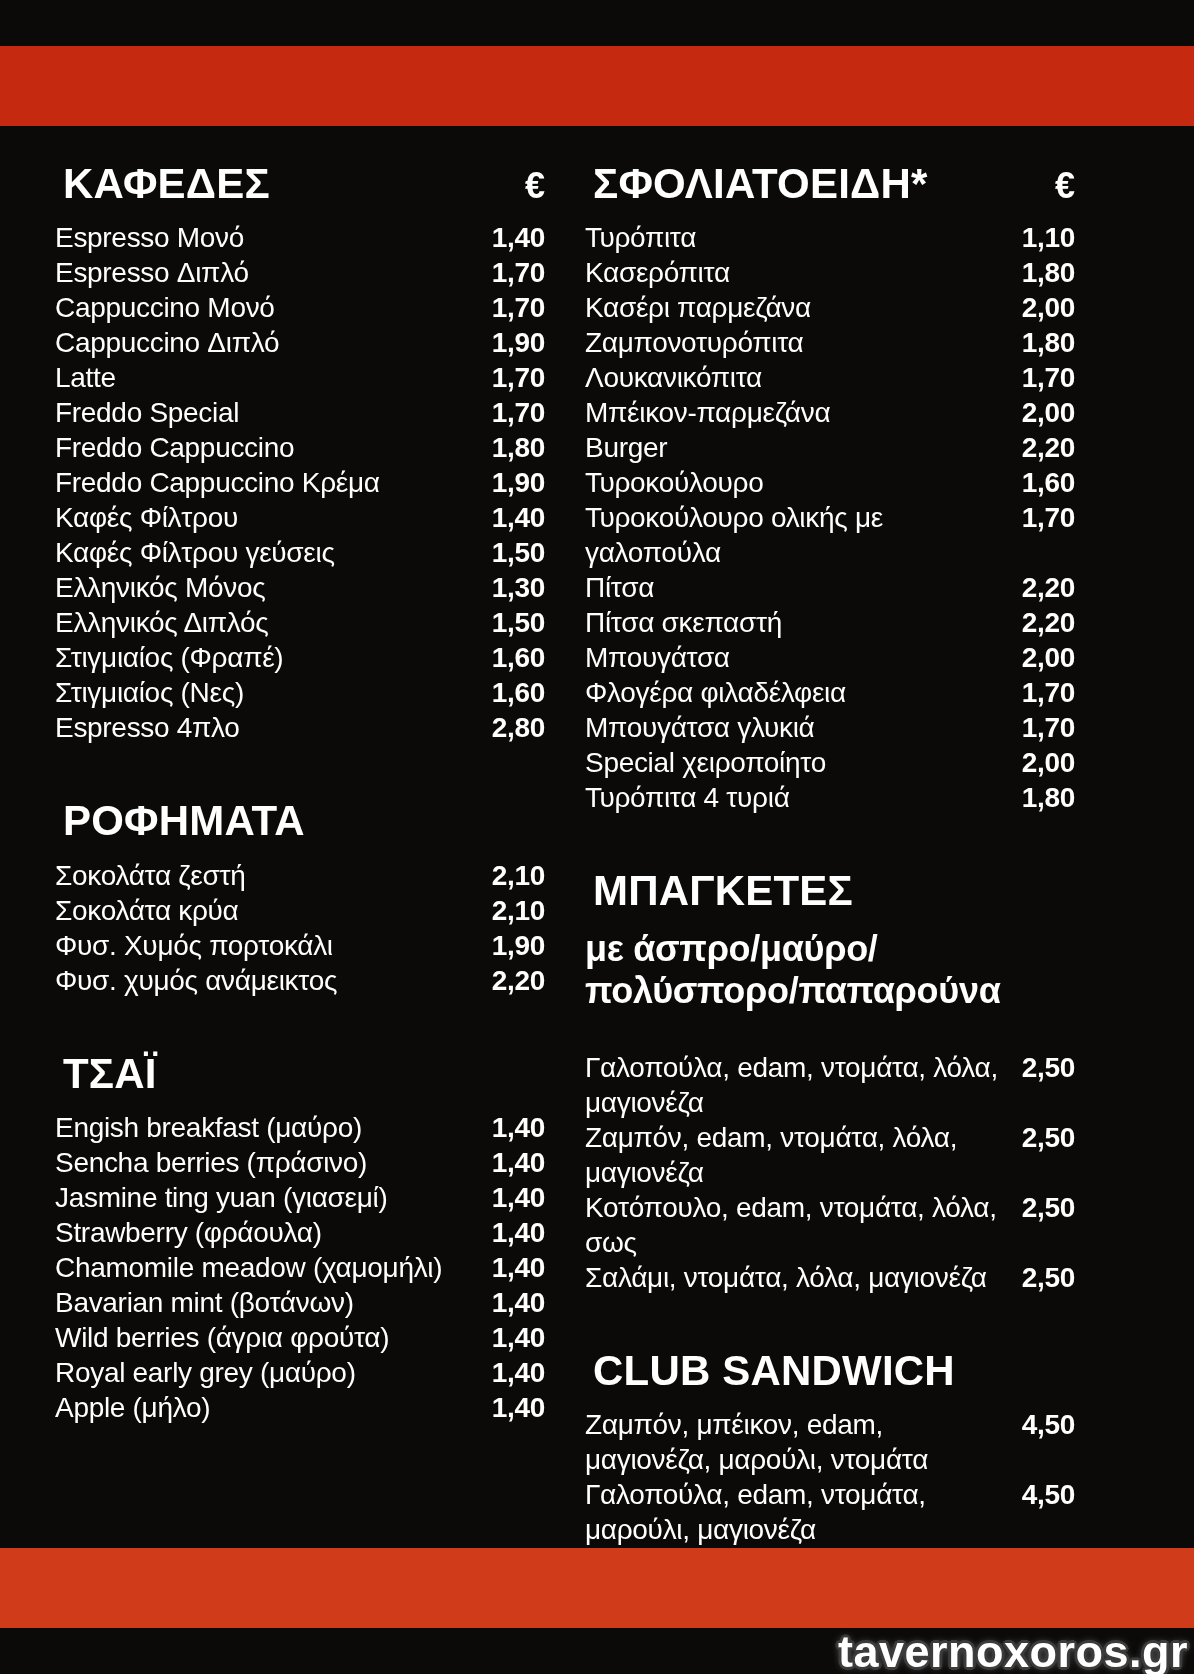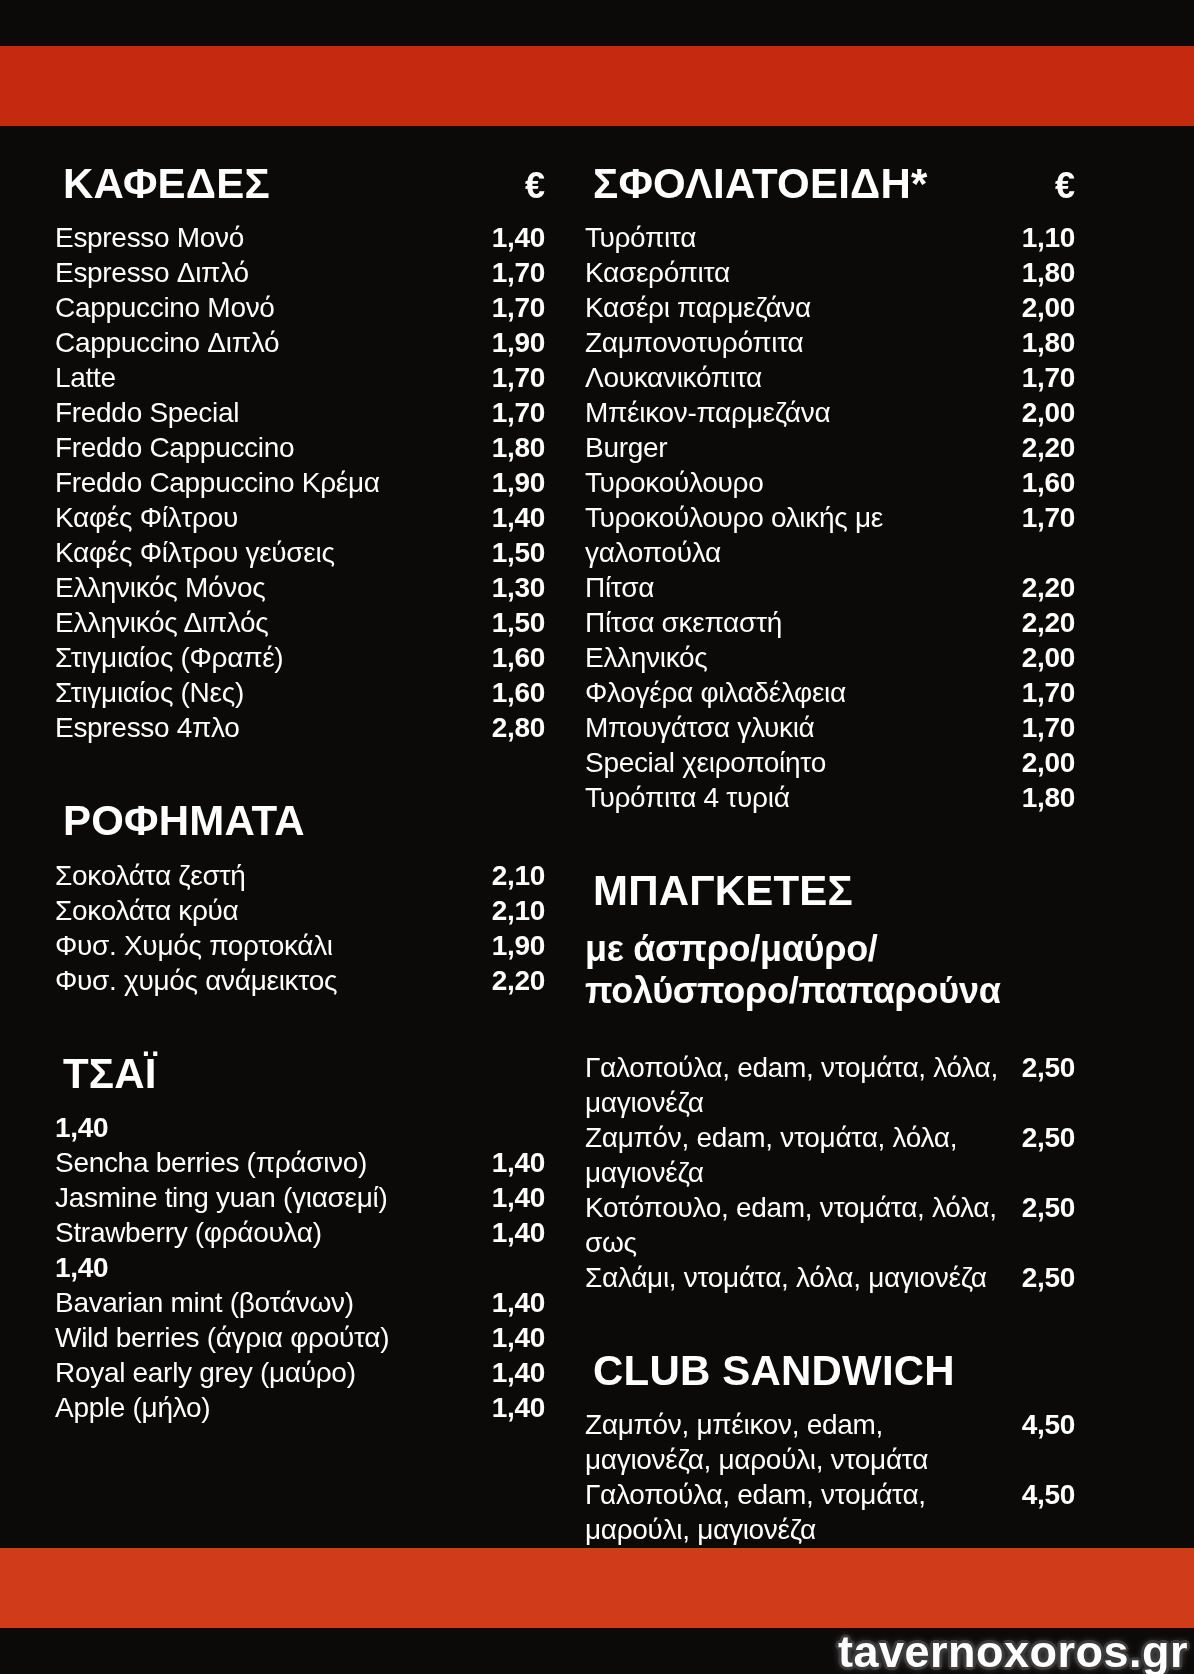--- a/index.html
+++ b/index.html
@@ -198,39 +198,41 @@
   </section>
 
   <section class="menu-section">
     <header class="section-header">
       <h2 class="section-title">ΤΣΑΪ</h2>
 
     </header>
 
     <ul class="item-list">
   <li class="menu-item">
+    <span class="item-name">Engish breakfast (μαύρο)</span>
     <span class="item-price">1,40</span>
   </li>
 
   <li class="menu-item">
     <span class="item-name">Sencha berries (πράσινο)</span>
     <span class="item-price">1,40</span>
   </li>
 
   <li class="menu-item">
     <span class="item-name">Jasmine ting yuan (γιασεμί)</span>
     <span class="item-price">1,40</span>
   </li>
 
   <li class="menu-item">
     <span class="item-name">Strawberry (φράουλα)</span>
     <span class="item-price">1,40</span>
   </li>
 
   <li class="menu-item">
+    <span class="item-name">Chamomile meadow (χαμομήλι)</span>
     <span class="item-price">1,40</span>
   </li>
 
   <li class="menu-item">
     <span class="item-name">Bavarian mint (βοτάνων)</span>
     <span class="item-price">1,40</span>
   </li>
 
   <li class="menu-item">
     <span class="item-name">Wild berries (άγρια φρούτα)</span>
@@ -306,21 +308,21 @@
     <span class="item-name">Πίτσα</span>
     <span class="item-price">2,20</span>
   </li>
 
   <li class="menu-item">
     <span class="item-name">Πίτσα σκεπαστή</span>
     <span class="item-price">2,20</span>
   </li>
 
   <li class="menu-item">
-    <span class="item-name">Ελληνικός</span>
+    <span class="item-name">Μπουγάτσα</span>
     <span class="item-price">2,00</span>
   </li>
 
   <li class="menu-item">
     <span class="item-name">Φλογέρα φιλαδέλφεια</span>
     <span class="item-price">1,70</span>
   </li>
 
   <li class="menu-item">
     <span class="item-name">Μπουγάτσα γλυκιά</span>

